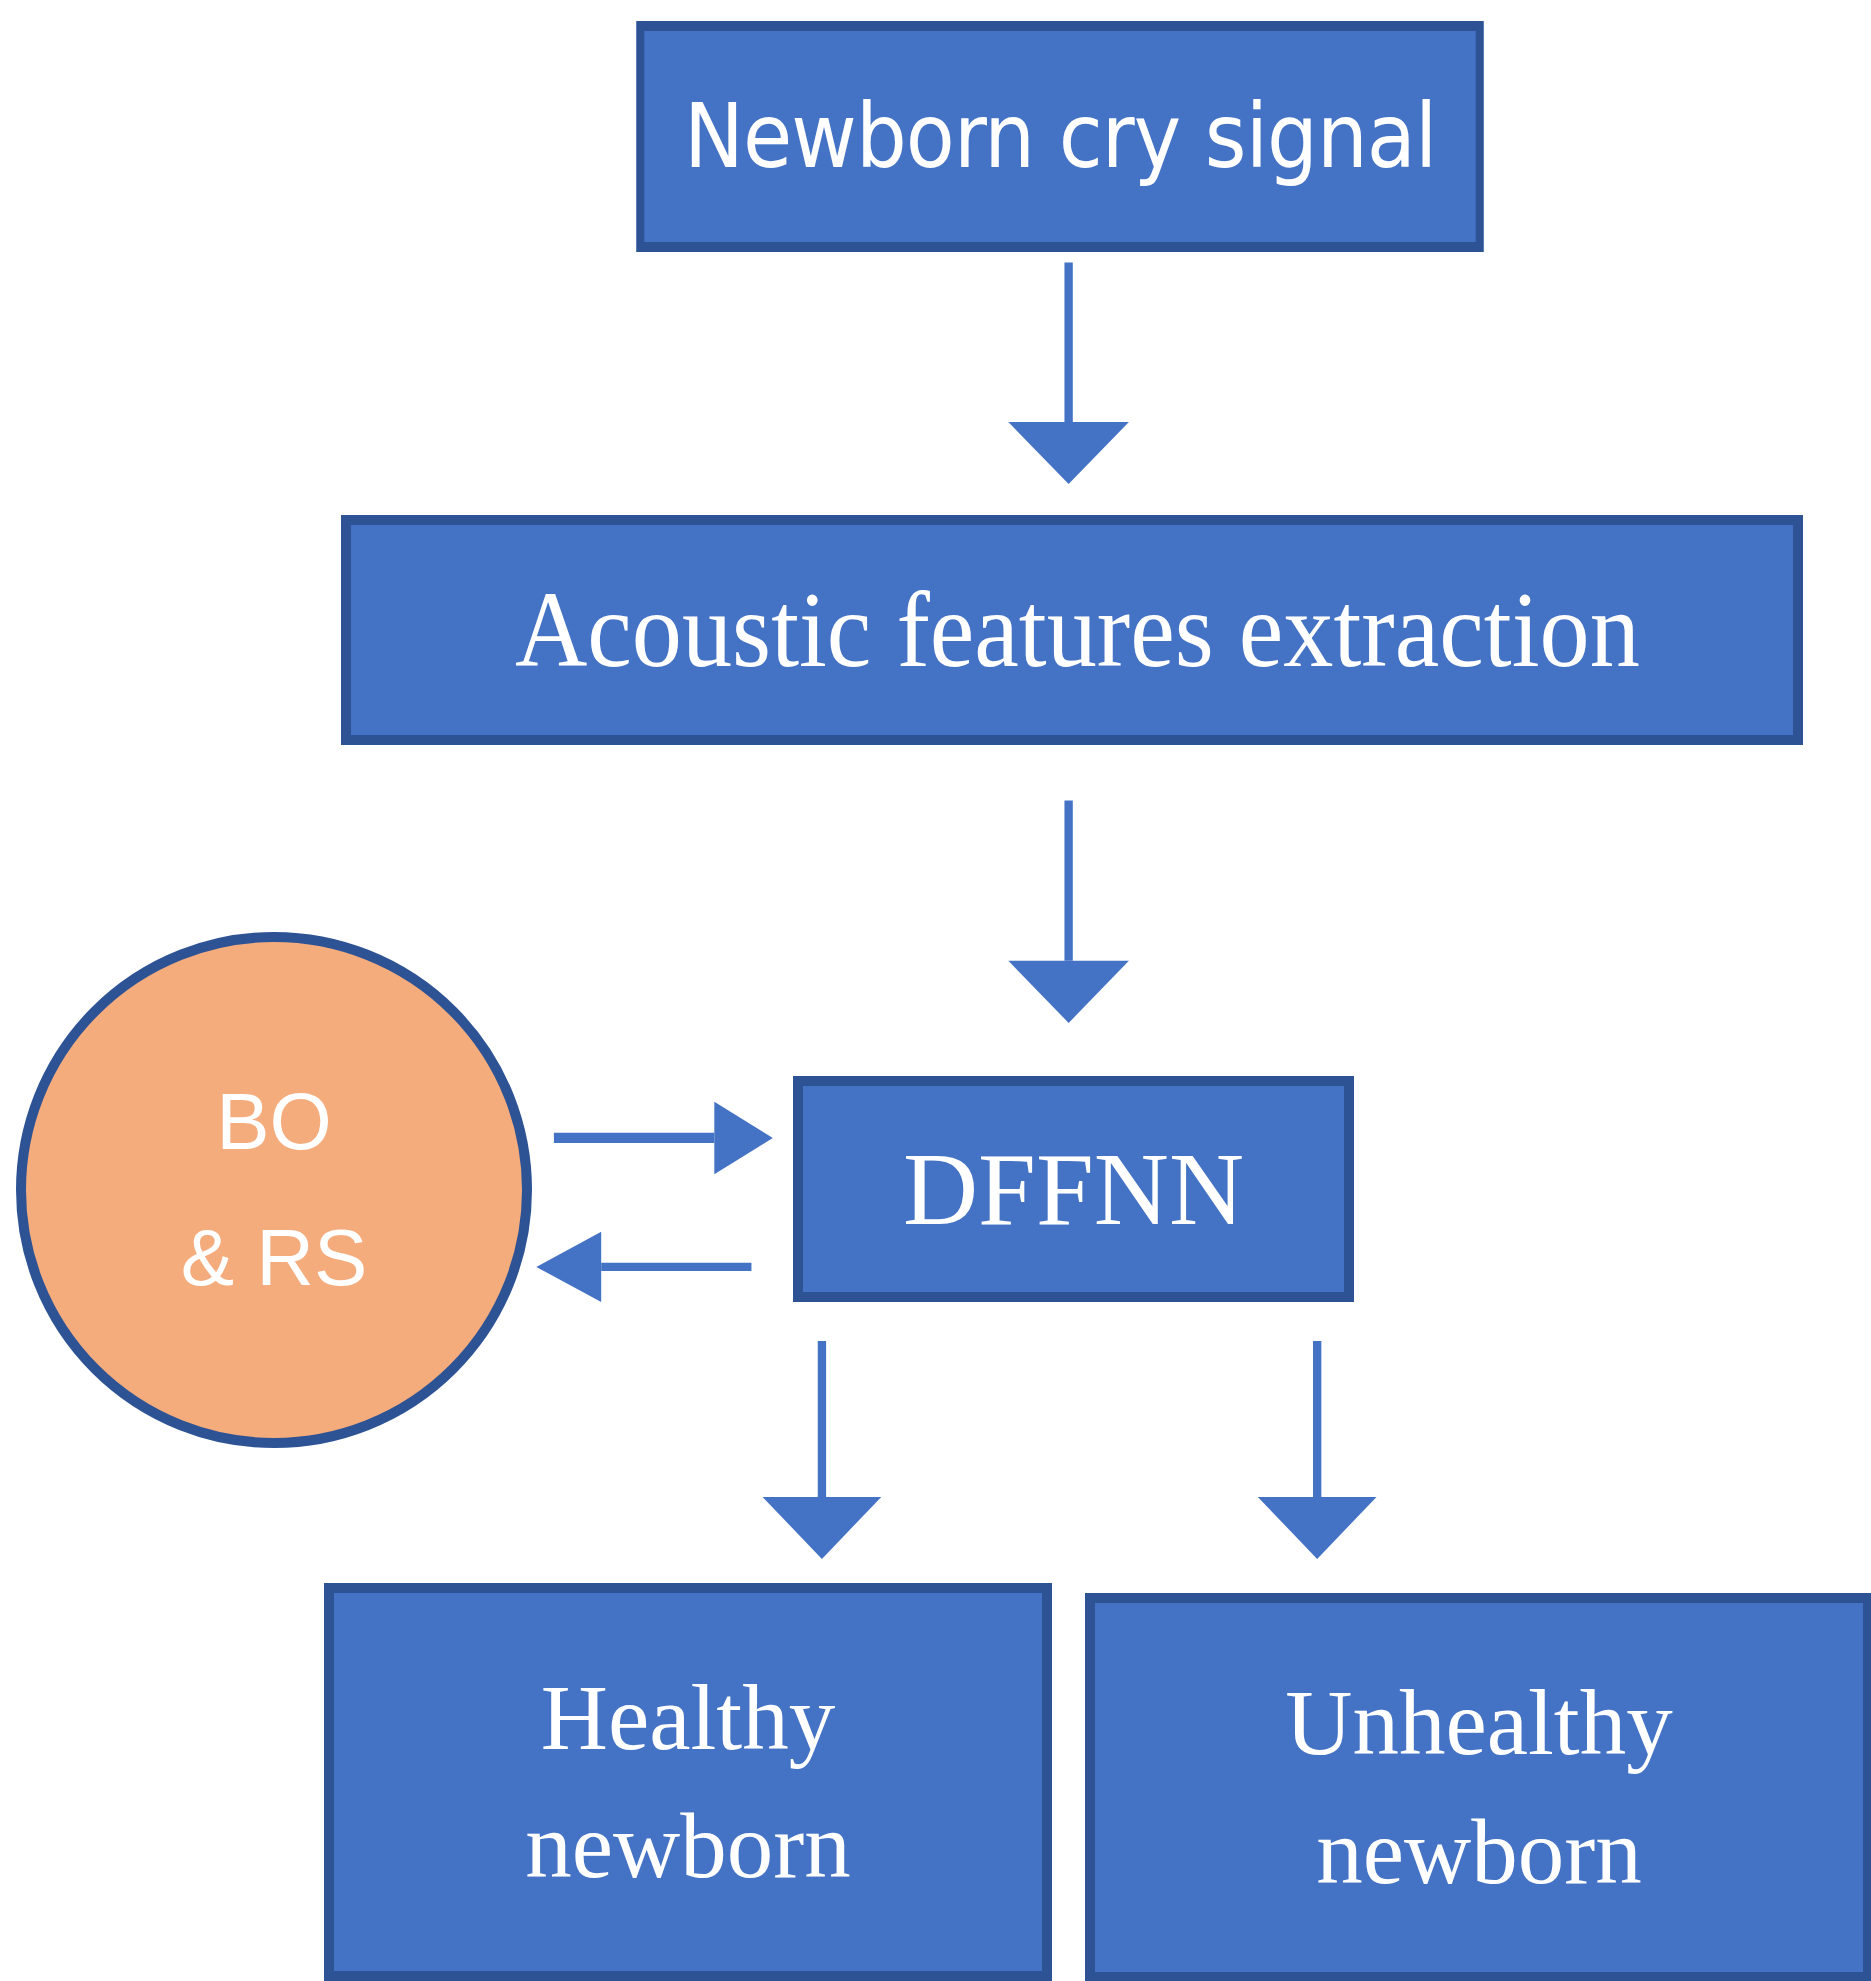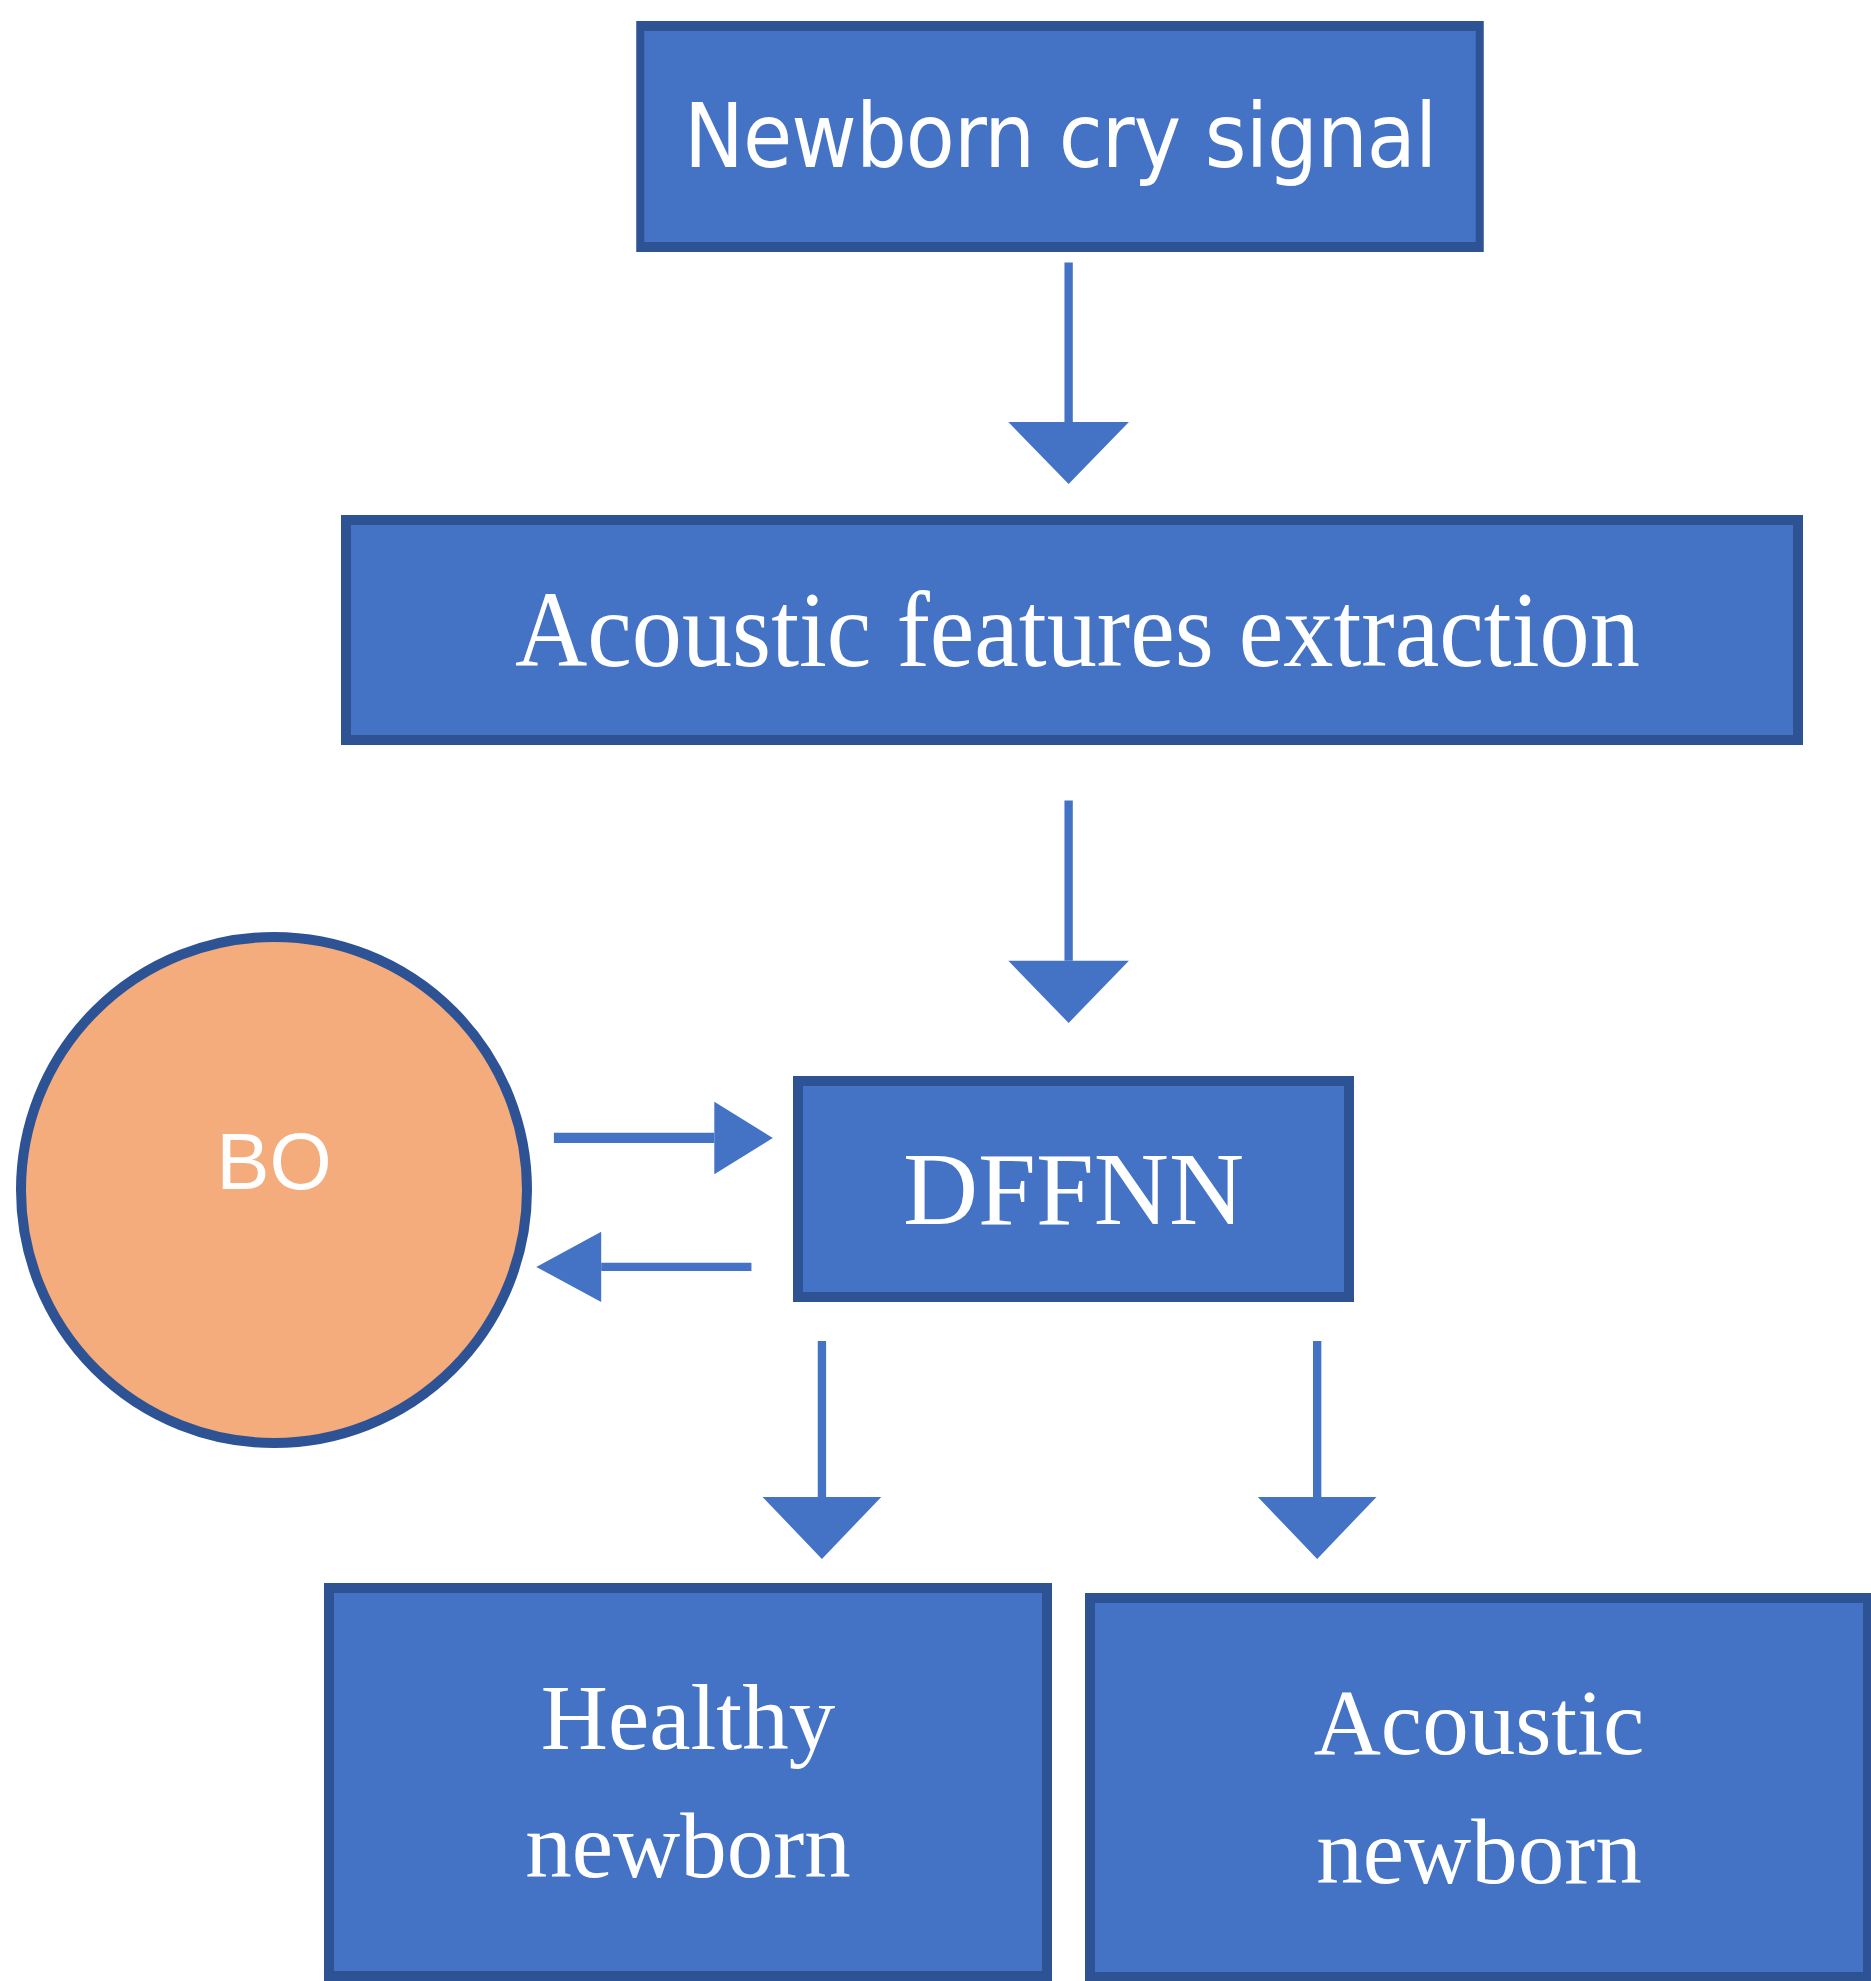--- a/index.html
+++ b/index.html
@@ -162,30 +162,31 @@
   <div class="node" id="box-cry">
     <span id="box-cry-inner">Newborn cry signal</span>
   </div>
 
   <div class="node" id="box-features">
     <span id="box-features-inner">Acoustic features extraction</span>
   </div>
 
   <div id="circle-bors">
     <span class="cl cl1">BO</span>
+    <span class="cl cl2">&amp; RS</span>
   </div>
 
   <div class="node" id="box-dffnn">
     <span>DFFNN</span>
   </div>
 
   <div class="node" id="box-healthy">
     <span>Healthy
 newborn</span>
   </div>
 
   <div class="node" id="box-unhealthy">
-    <span>Acoustic
+    <span>Unhealthy
 newborn</span>
   </div>
 
 </div>
 
 
 </body></html>

